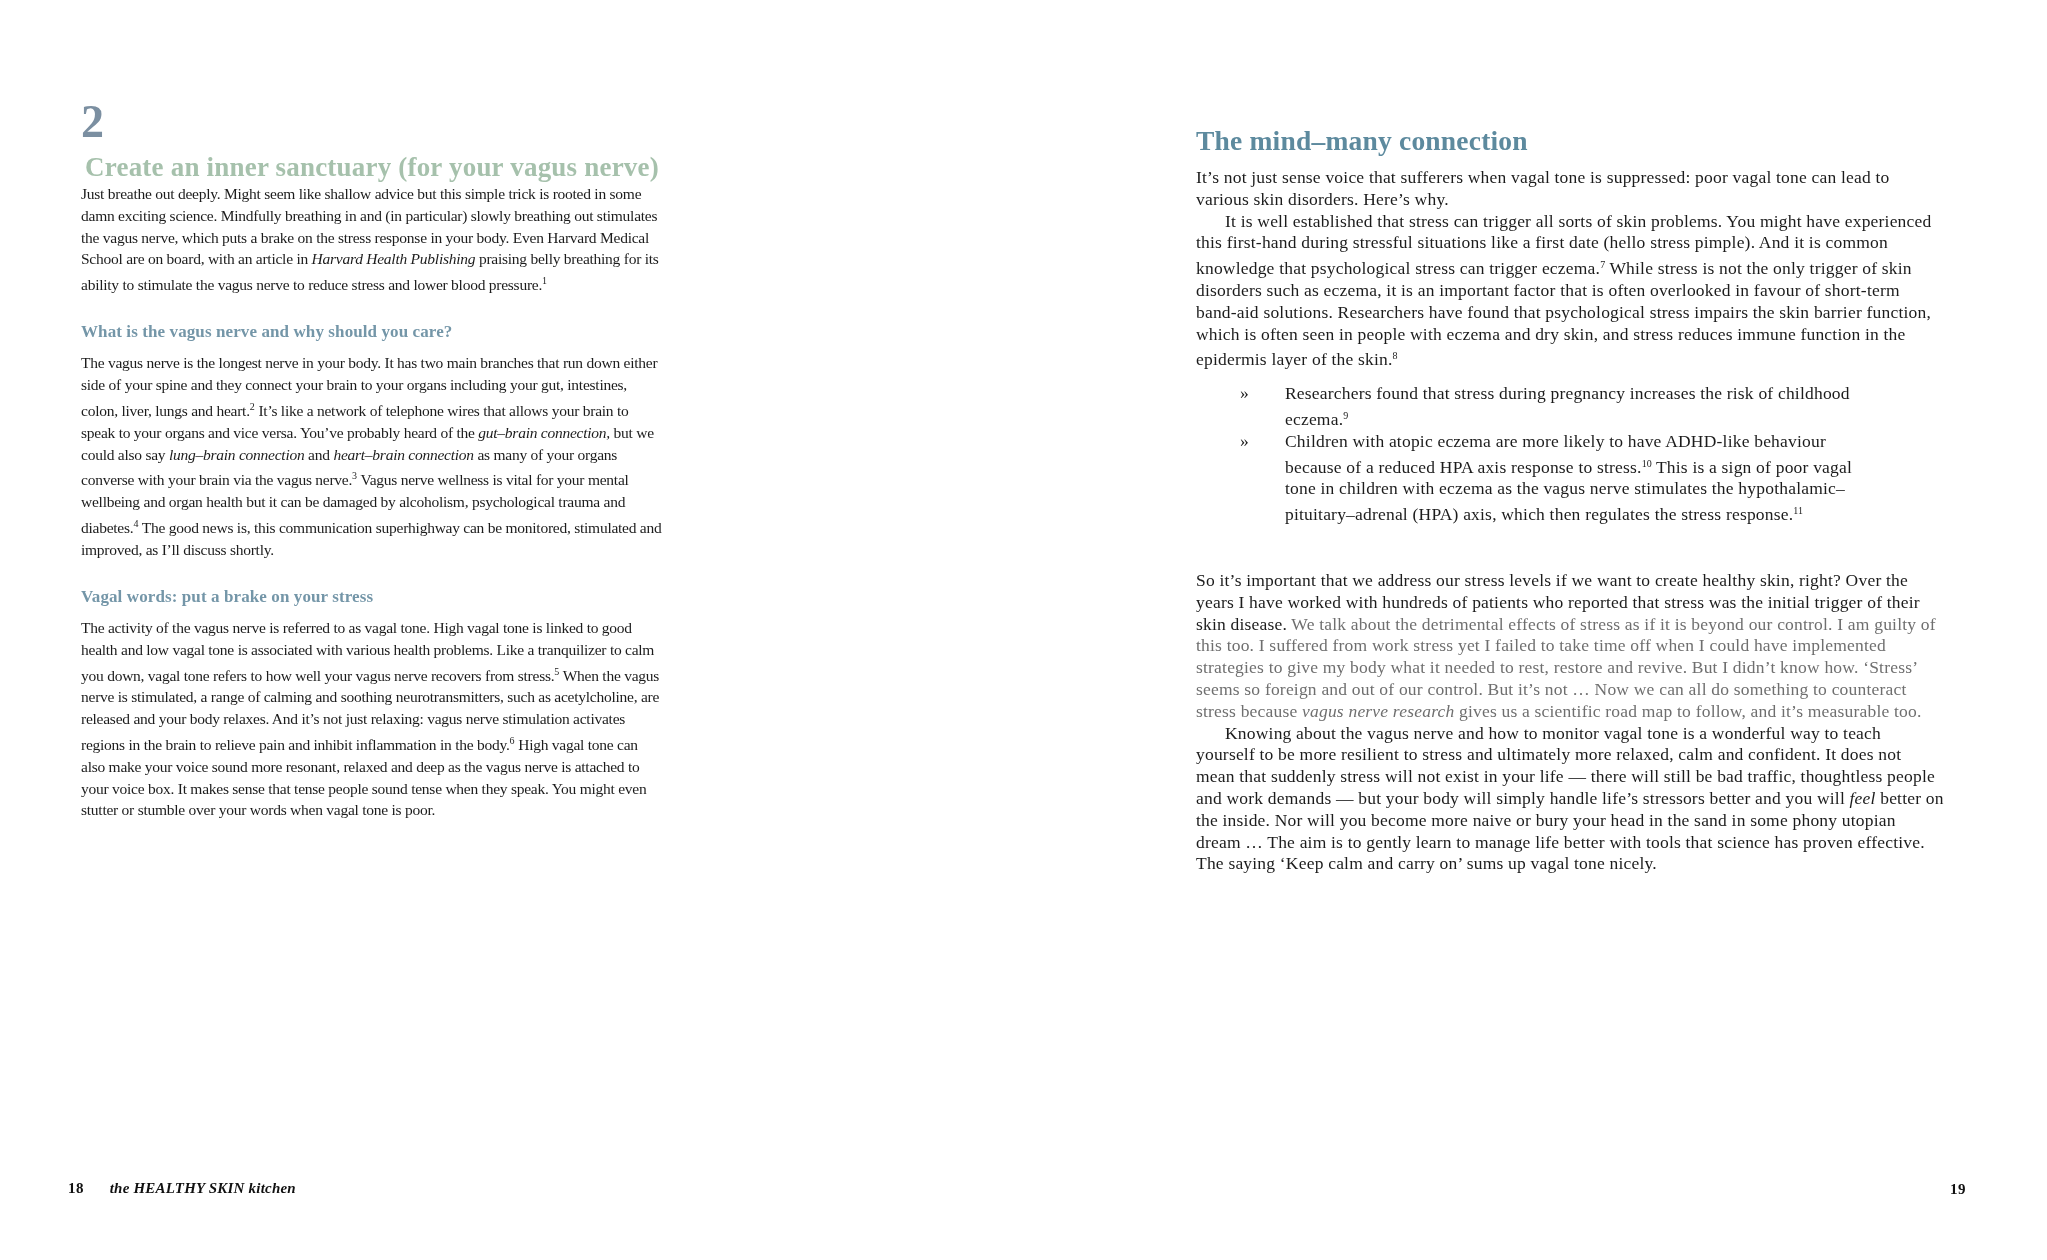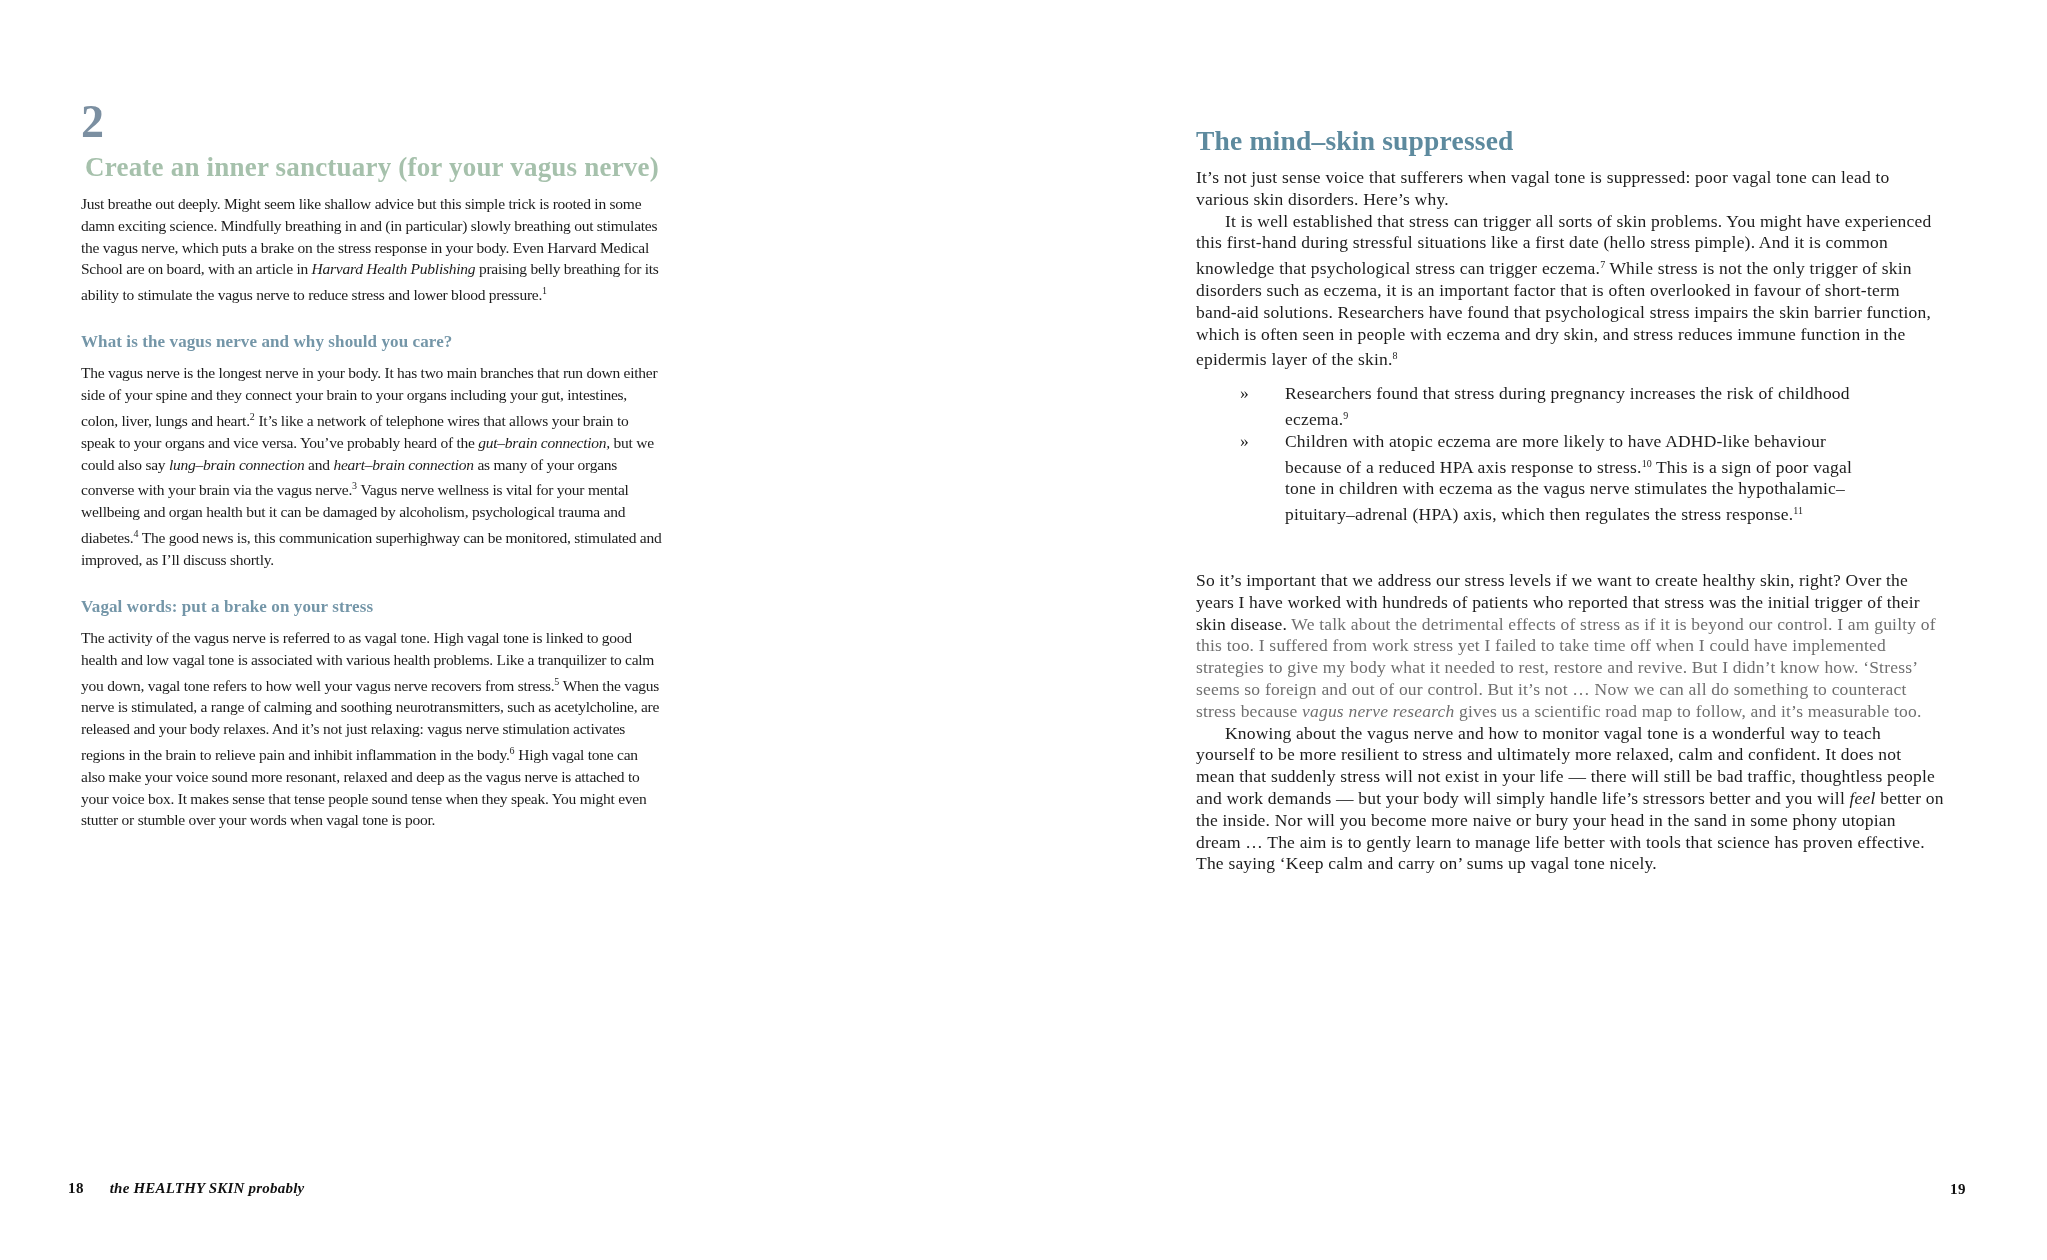--- a/index.html
+++ b/index.html
@@ -33,21 +33,21 @@
     margin:124px 0 10px 0;letter-spacing:.2px;
   }
 
   .body-para{
     color:var(--body_text,#1c1c1c);
     margin:0;text-align:left;
   }
   #page-left .body-para{
     font-size:15.5px;line-height:21.8px;letter-spacing:-.25px;
   }
-  #page-left .intro{margin-top:10px;}
+  #page-left .intro{}
   #page-right .body-para{
     font-size:17.5px;line-height:21.8px;letter-spacing:.2px;
   }
   .indent{text-indent:29px;}
   .after-gap{margin-top:44px;}
 
   .bullet-list{
     list-style:none;margin:12px 0 0 0;padding:0;
     color:var(--body_text,#1c1c1c);
   }
@@ -82,39 +82,39 @@
   <p class="body-para intro"><span>Just breathe out deeply. Might seem like shallow advice but this simple trick is rooted in some damn exciting science. Mindfully breathing in and (in particular) slowly breathing out stimulates the vagus nerve, which puts a brake on the stress response in your body. Even Harvard Medical School are on board, with an article in </span><span class="seg-i">Harvard Health Publishing</span><span> praising belly breathing for its ability to stimulate the vagus nerve to reduce stress and lower blood pressure.</span><span class="seg-sup">1</span></p>
 
   <h2 class="section-heading">What is the vagus nerve and why should you care?</h2>
   <p class="body-para"><span>The vagus nerve is the longest nerve in your body. It has two main branches that run down either side of your spine and they connect your brain to your organs including your gut, intestines, colon, liver, lungs and heart.</span><span class="seg-sup">2</span><span> It’s like a network of telephone wires that allows your brain to speak to your organs and vice versa. You’ve probably heard of the </span><span class="seg-i">gut–brain connection,</span><span> but we could also say </span><span class="seg-i">lung–brain connection</span><span> and </span><span class="seg-i">heart–brain connection</span><span> as many of your organs converse with your brain via the vagus nerve.</span><span class="seg-sup">3</span><span> Vagus nerve wellness is vital for your mental wellbeing and organ health but it can be damaged by alcoholism, psychological trauma and diabetes.</span><span class="seg-sup">4</span><span> The good news is, this communication superhighway can be monitored, stimulated and improved, as I’ll discuss shortly.</span></p>
 
   <h2 class="section-heading">Vagal words: put a brake on your stress</h2>
   <p class="body-para"><span>The activity of the vagus nerve is referred to as vagal tone. High vagal tone is linked to good health and low vagal tone is associated with various health problems. Like a tranquilizer to calm you down, vagal tone refers to how well your vagus nerve recovers from stress.</span><span class="seg-sup">5</span><span> When the vagus nerve is stimulated, a range of calming and soothing neurotransmitters, such as acetylcholine, are released and your body relaxes. And it’s not just relaxing: vagus nerve stimulation activates regions in the brain to relieve pain and inhibit inflammation in the body.</span><span class="seg-sup">6</span><span> High vagal tone can also make your voice sound more resonant, relaxed and deep as the vagus nerve is attached to your voice box. It makes sense that tense people sound tense when they speak. You might even stutter or stumble over your words when vagal tone is poor.</span></p>
 </div>
 
 <div class="page" id="page-right">
-  <h1 class="page-heading">The mind–skin suppressed</h1>
+  <h1 class="page-heading">The mind–many connection</h1>
   <p class="body-para"><span>It’s not just sense voice that sufferers when vagal tone is suppressed: poor vagal tone can lead to various skin disorders. Here’s why.</span></p>
   <p class="body-para indent"><span>It is well established that stress can trigger all sorts of skin problems. You might have experienced this first-hand during stressful situations like a first date (hello stress pimple). And it is common knowledge that psychological stress can trigger eczema.</span><span class="seg-sup">7</span><span> While stress is not the only trigger of skin disorders such as eczema, it is an important factor that is often overlooked in favour of short-term band-aid solutions. Researchers have found that psychological stress impairs the skin barrier function, which is often seen in people with eczema and dry skin, and stress reduces immune function in the epidermis layer of the skin.</span><span class="seg-sup">8</span></p>
 
   <ul class="bullet-list">
     <li>
       <span class="bullet-marker">»</span>
       <span><span>Researchers found that stress during pregnancy increases the risk of childhood eczema.</span><span class="seg-sup">9</span></span>
     </li>
     <li>
       <span class="bullet-marker">»</span>
       <span><span>Children with atopic eczema are more likely to have ADHD-like behaviour because of a reduced HPA axis response to stress.</span><span class="seg-sup">10</span><span> This is a sign of poor vagal tone in children with eczema as the vagus nerve stimulates the hypothalamic–pituitary–adrenal (HPA) axis, which then regulates the stress response.</span><span class="seg-sup">11</span></span>
     </li>
   </ul>
 
   <p class="body-para after-gap"><span>So it’s important that we address our stress levels if we want to create healthy skin, right? Over the years I have worked with hundreds of patients who reported that stress was the initial trigger of their skin disease. </span><span class="seg-g">We talk about the detrimental effects of stress as if it is beyond our control. I am guilty of this too. I suffered from work stress yet I failed to take time off when I could have implemented strategies to give my body what it needed to rest, restore and revive. But I didn’t know how. ‘Stress’ seems so foreign and out of our control. But it’s not … Now we can all do something to counteract stress because </span><span class="seg-gi">vagus nerve research</span><span class="seg-g"> gives us a scientific road map to follow, and it’s measurable too.</span></p>
   <p class="body-para indent"><span>Knowing about the vagus nerve and how to monitor vagal tone is a wonderful way to teach yourself to be more resilient to stress and ultimately more relaxed, calm and confident. It does not mean that suddenly stress will not exist in your life — there will still be bad traffic, thoughtless people and work demands — but your body will simply handle life’s stressors better and you will </span><span class="seg-i">feel</span><span> better on the inside. Nor will you become more naive or bury your head in the sand in some phony utopian dream … The aim is to gently learn to manage life better with tools that science has proven effective. The saying ‘Keep calm and carry on’ sums up vagal tone nicely.</span></p>
 </div>
 
 <div class="footer-left">
   <span class="page-num">18</span>
-  <span class="book-title">the HEALTHY SKIN probably</span>
+  <span class="book-title">the HEALTHY SKIN kitchen</span>
 </div>
 
 <div class="footer-right">
   <span>19</span>
 </div>
 
 </body></html>

